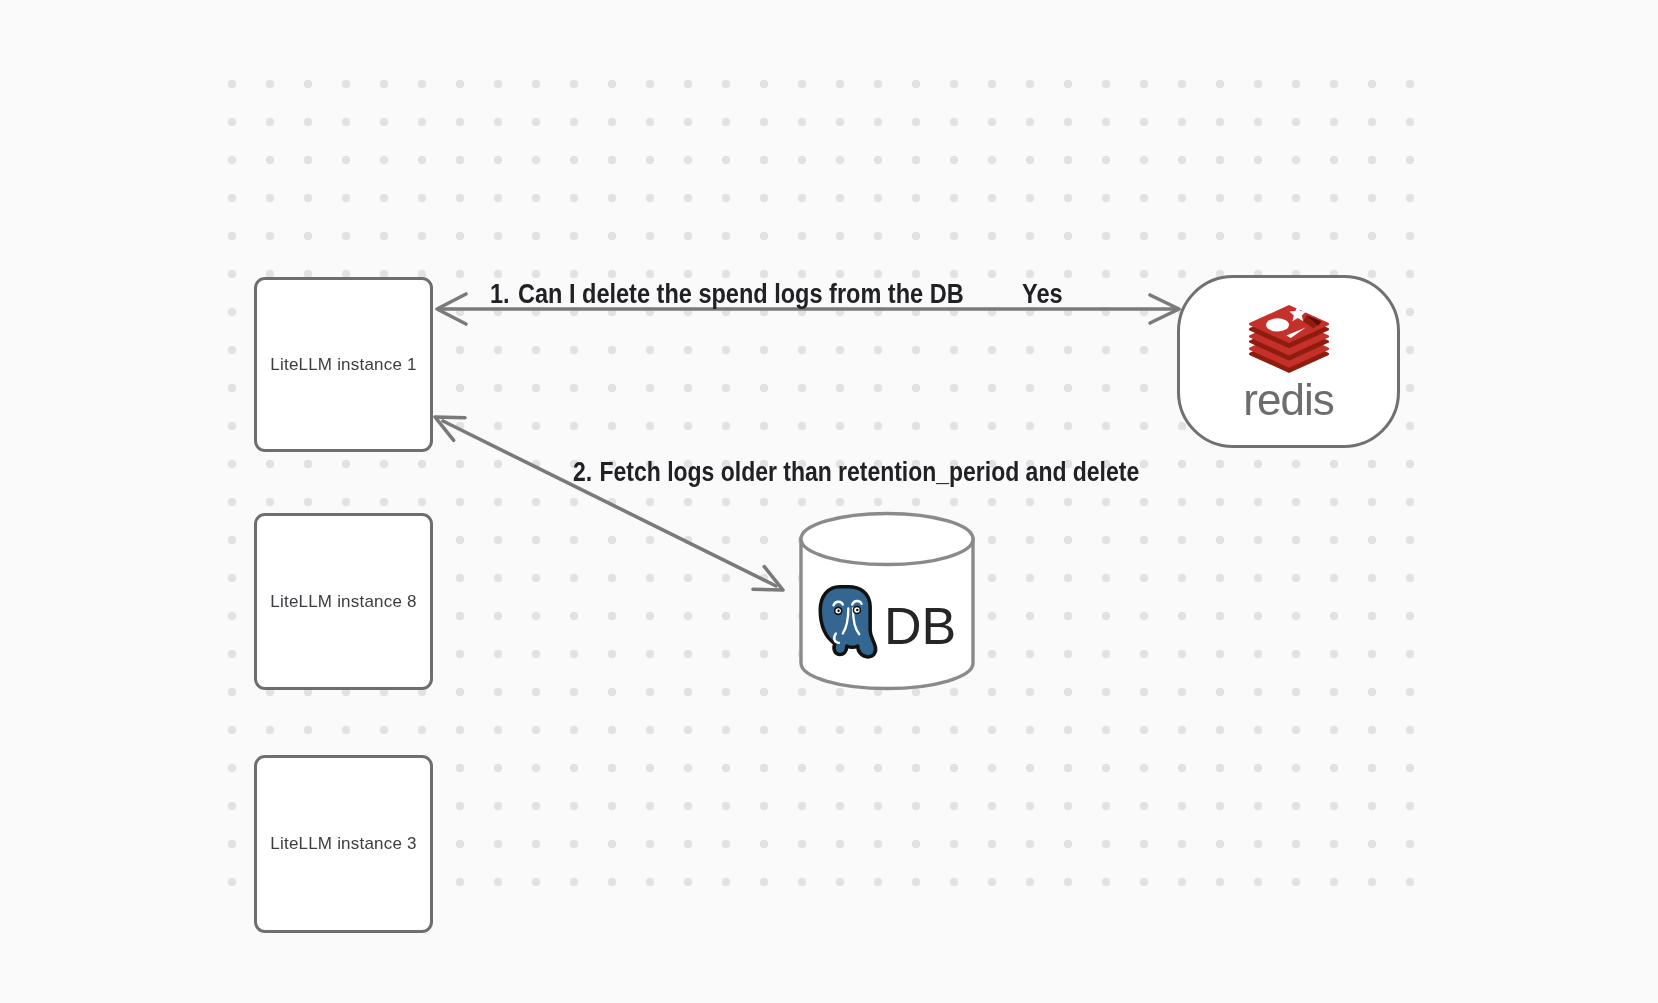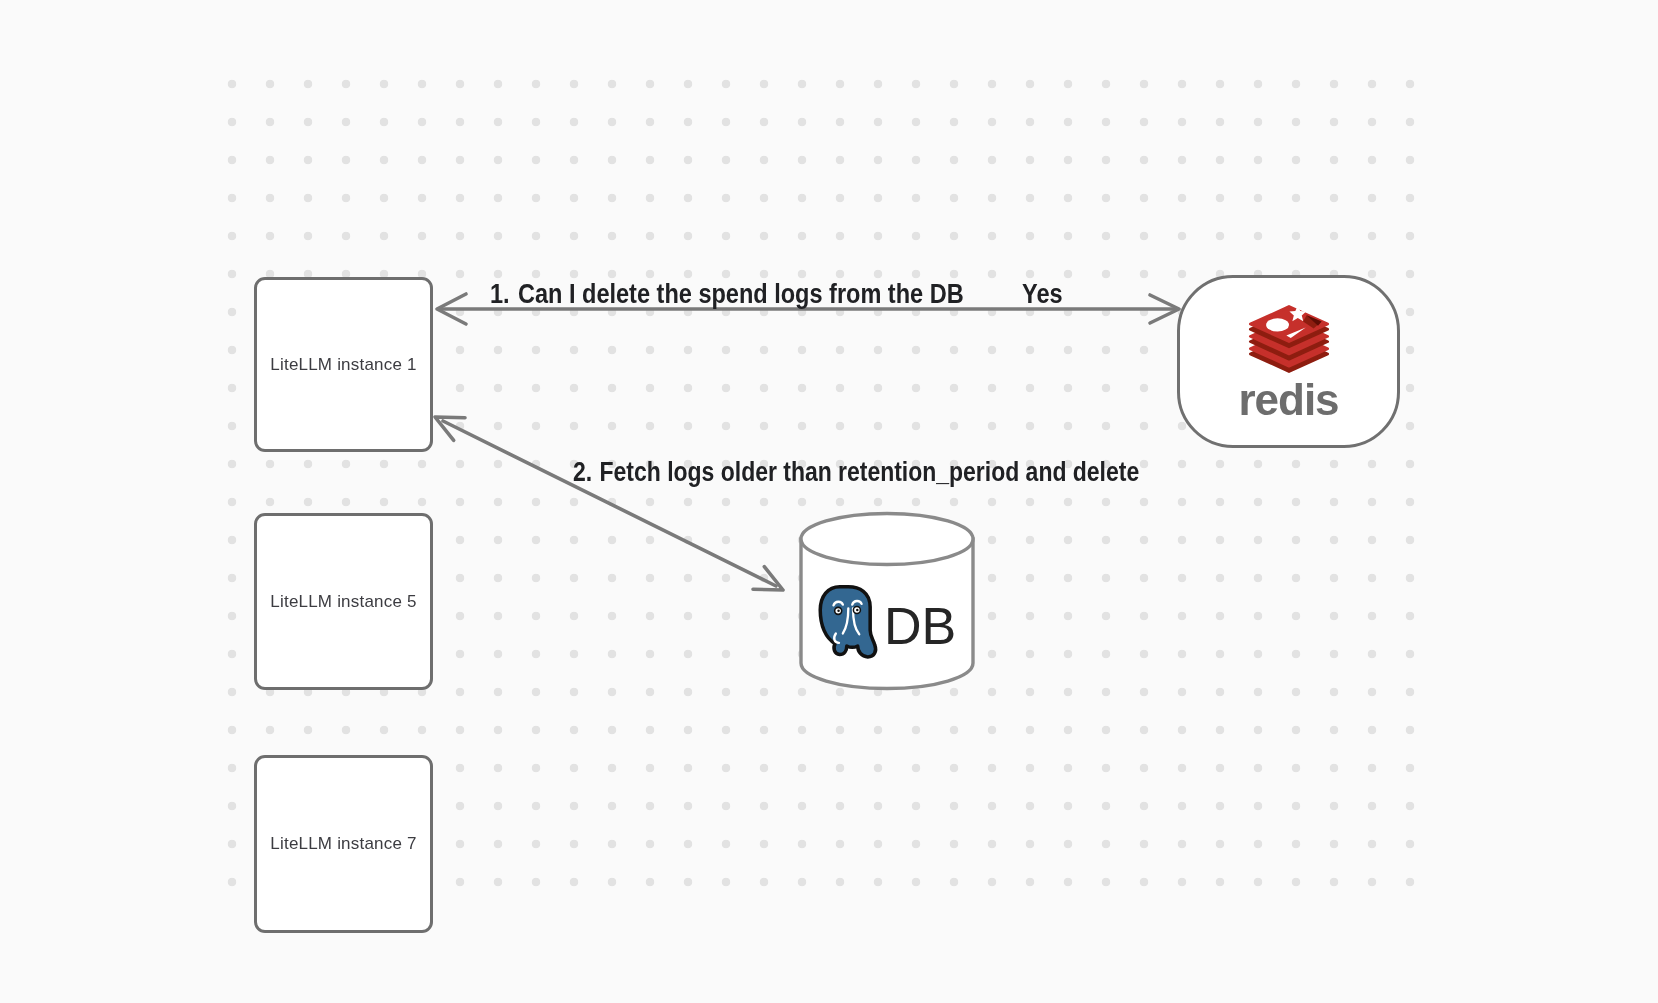--- a/index.html
+++ b/index.html
@@ -23,21 +23,21 @@
   }
   .box1{top:277px;height:175px;}
   .box2{top:513px;height:177px;}
   .box3{top:755px;height:178px;}
   .redis-node{
     position:absolute;left:1177px;top:275px;width:223px;height:173px;box-sizing:border-box;
     background:#ffffff;border:3.5px solid #707070;border-radius:56px;
     display:flex;flex-direction:column;align-items:center;justify-content:center;
   }
   .redis-word{
-    font-size:44px;font-weight:bold;color:#6d6d6d;line-height:1;
+    font-size:44px;font-weight:normal;color:#6d6d6d;line-height:1;
     letter-spacing:-1px;margin-top:2px;
   }
   .db-node{position:absolute;left:797px;top:511px;width:180px;height:182px;}
   .db-node .cyl{position:absolute;left:0;top:0;}
   .db-node .pg{position:absolute;left:16px;top:71px;}
   .db-label{
     position:absolute;left:87px;top:89px;font-size:52px;color:#262626;
     line-height:1;white-space:nowrap;
   }
   .arrow-label{
@@ -67,24 +67,24 @@
       <line x1="443" y1="421" x2="776" y2="586"></line>
       <path d="M453.7 440.4 L435 417 L465 417.7"></path>
       <path d="M764.3 566.6 L783 590 L753 589.3"></path>
     </g>
   </svg>
 
   <div class="inst-box box1">
     <span class="lbl">LiteLLM instance 1</span>
   </div>
   <div class="inst-box box2">
-    <span class="lbl">LiteLLM instance 5</span>
+    <span class="lbl">LiteLLM instance 8</span>
   </div>
   <div class="inst-box box3">
-    <span class="lbl">LiteLLM instance 7</span>
+    <span class="lbl">LiteLLM instance 3</span>
   </div>
 
   <div class="redis-node">
     <svg width="88" height="74" viewBox="0 0 100 82">
       <g stroke-linejoin="round">
 
         <path d="M6 58 L50 38 L94 58 L50 78 Z" fill="#8e1d10" stroke="#8e1d10" stroke-width="3"></path>
         <path d="M6 52 L50 32 L94 52 L50 72 Z" fill="#c6302b" stroke="#c6302b" stroke-width="3"></path>
 
         <path d="M6 44 L50 24 L94 44 L50 64 Z" fill="#8e1d10" stroke="#8e1d10" stroke-width="3"></path>

